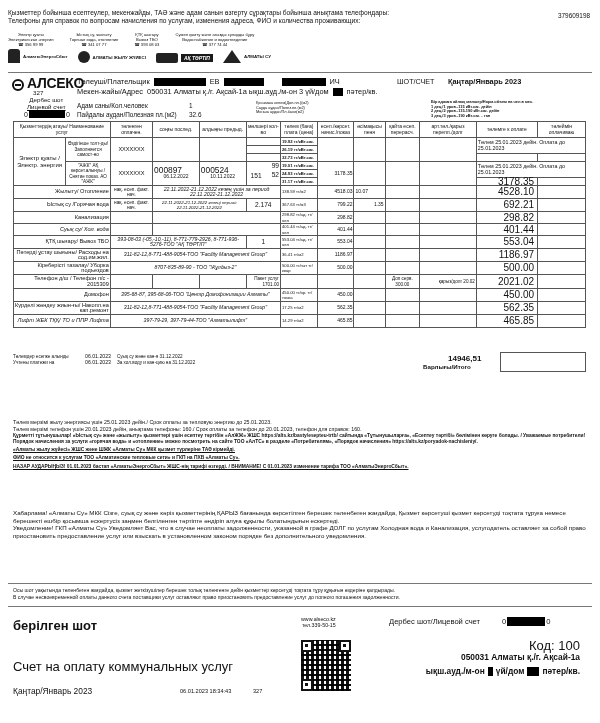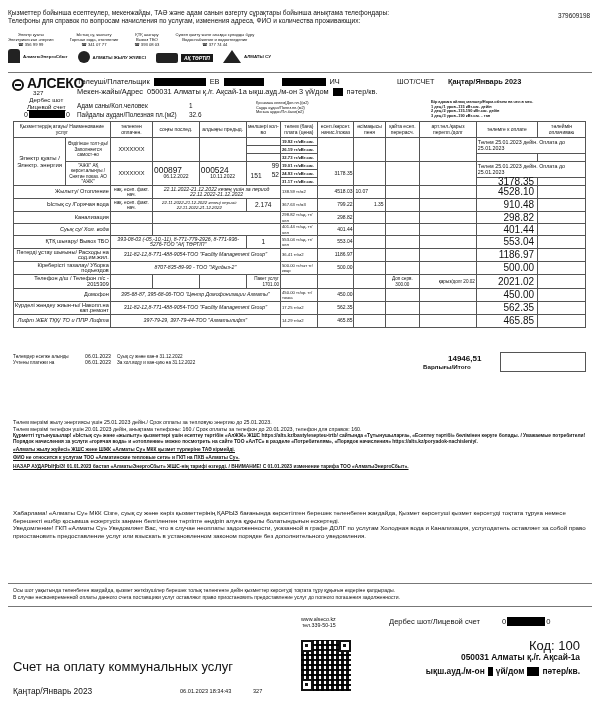--- a/index.html
+++ b/index.html
@@ -300,21 +300,21 @@
     <tr style="height:13px">
       <td colspan="2" class="svc">Ыстық су /Горячая вода</td>
       <td class="center" style="font-size:4.8px">нақ. есеп. факт. нач.</td>
       <td colspan="2" class="prov" style="font-size:4.4px">22.11.2022-21.12.2022 кезеңі период 22.11.2022-21.12.2022</td>
       <td class="center" style="font-size:6.6px">2.174</td>
       <td class="rate n">367.63 тг/м3</td>
       <td class="num">799.22</td>
       <td class="num">1.35</td>
       <td></td>
         <td></td>
-      <td class="pay">910.48</td>
+      <td class="pay">692.21</td>
       <td></td>
     </tr>
 
     <tr style="height:12px">
       <td colspan="2" class="svc">Канализация</td>
       <td></td>
       <td colspan="3"></td>
       <td class="rate n">298.82 тг/ад. тг/чел</td>
       <td class="num">298.82</td>
       <td></td>
@@ -454,20 +454,21 @@
 </div>
 
 <div class="abs rule disc-rule1"></div>
 <div class="abs disc">
   <p>Осы шот уақытында төленбеген жағдайда, қызмет жеткізушілер берешек толық төленгенге дейін қызметтер көрсетуді тоқтата тұру құқығын өздеріне қалдырады.</p>
   <p>В случае несвоевременной оплаты данного счета поставщики услуг оставляют право приостановить предоставление услуг до полного погашения задолженности.</p>
 </div>
 <div class="abs rule disc-rule2"></div>
 
 <div class="abs big-title">
+  <div>берілген шот</div>
 </div>
 <div class="abs big-title2">Счет на оплату коммунальных услуг</div>
 <div class="abs period-bot">Қаңтар/Январь  2023</div>
 <div class="abs ts-bot">06.01.2023 18:34:43</div>
 <div class="abs num-bot">327</div>
 
 <div class="abs web">
   <div>www.alseco.kz</div>
   <div>тел.339-50-15</div>
 </div>

